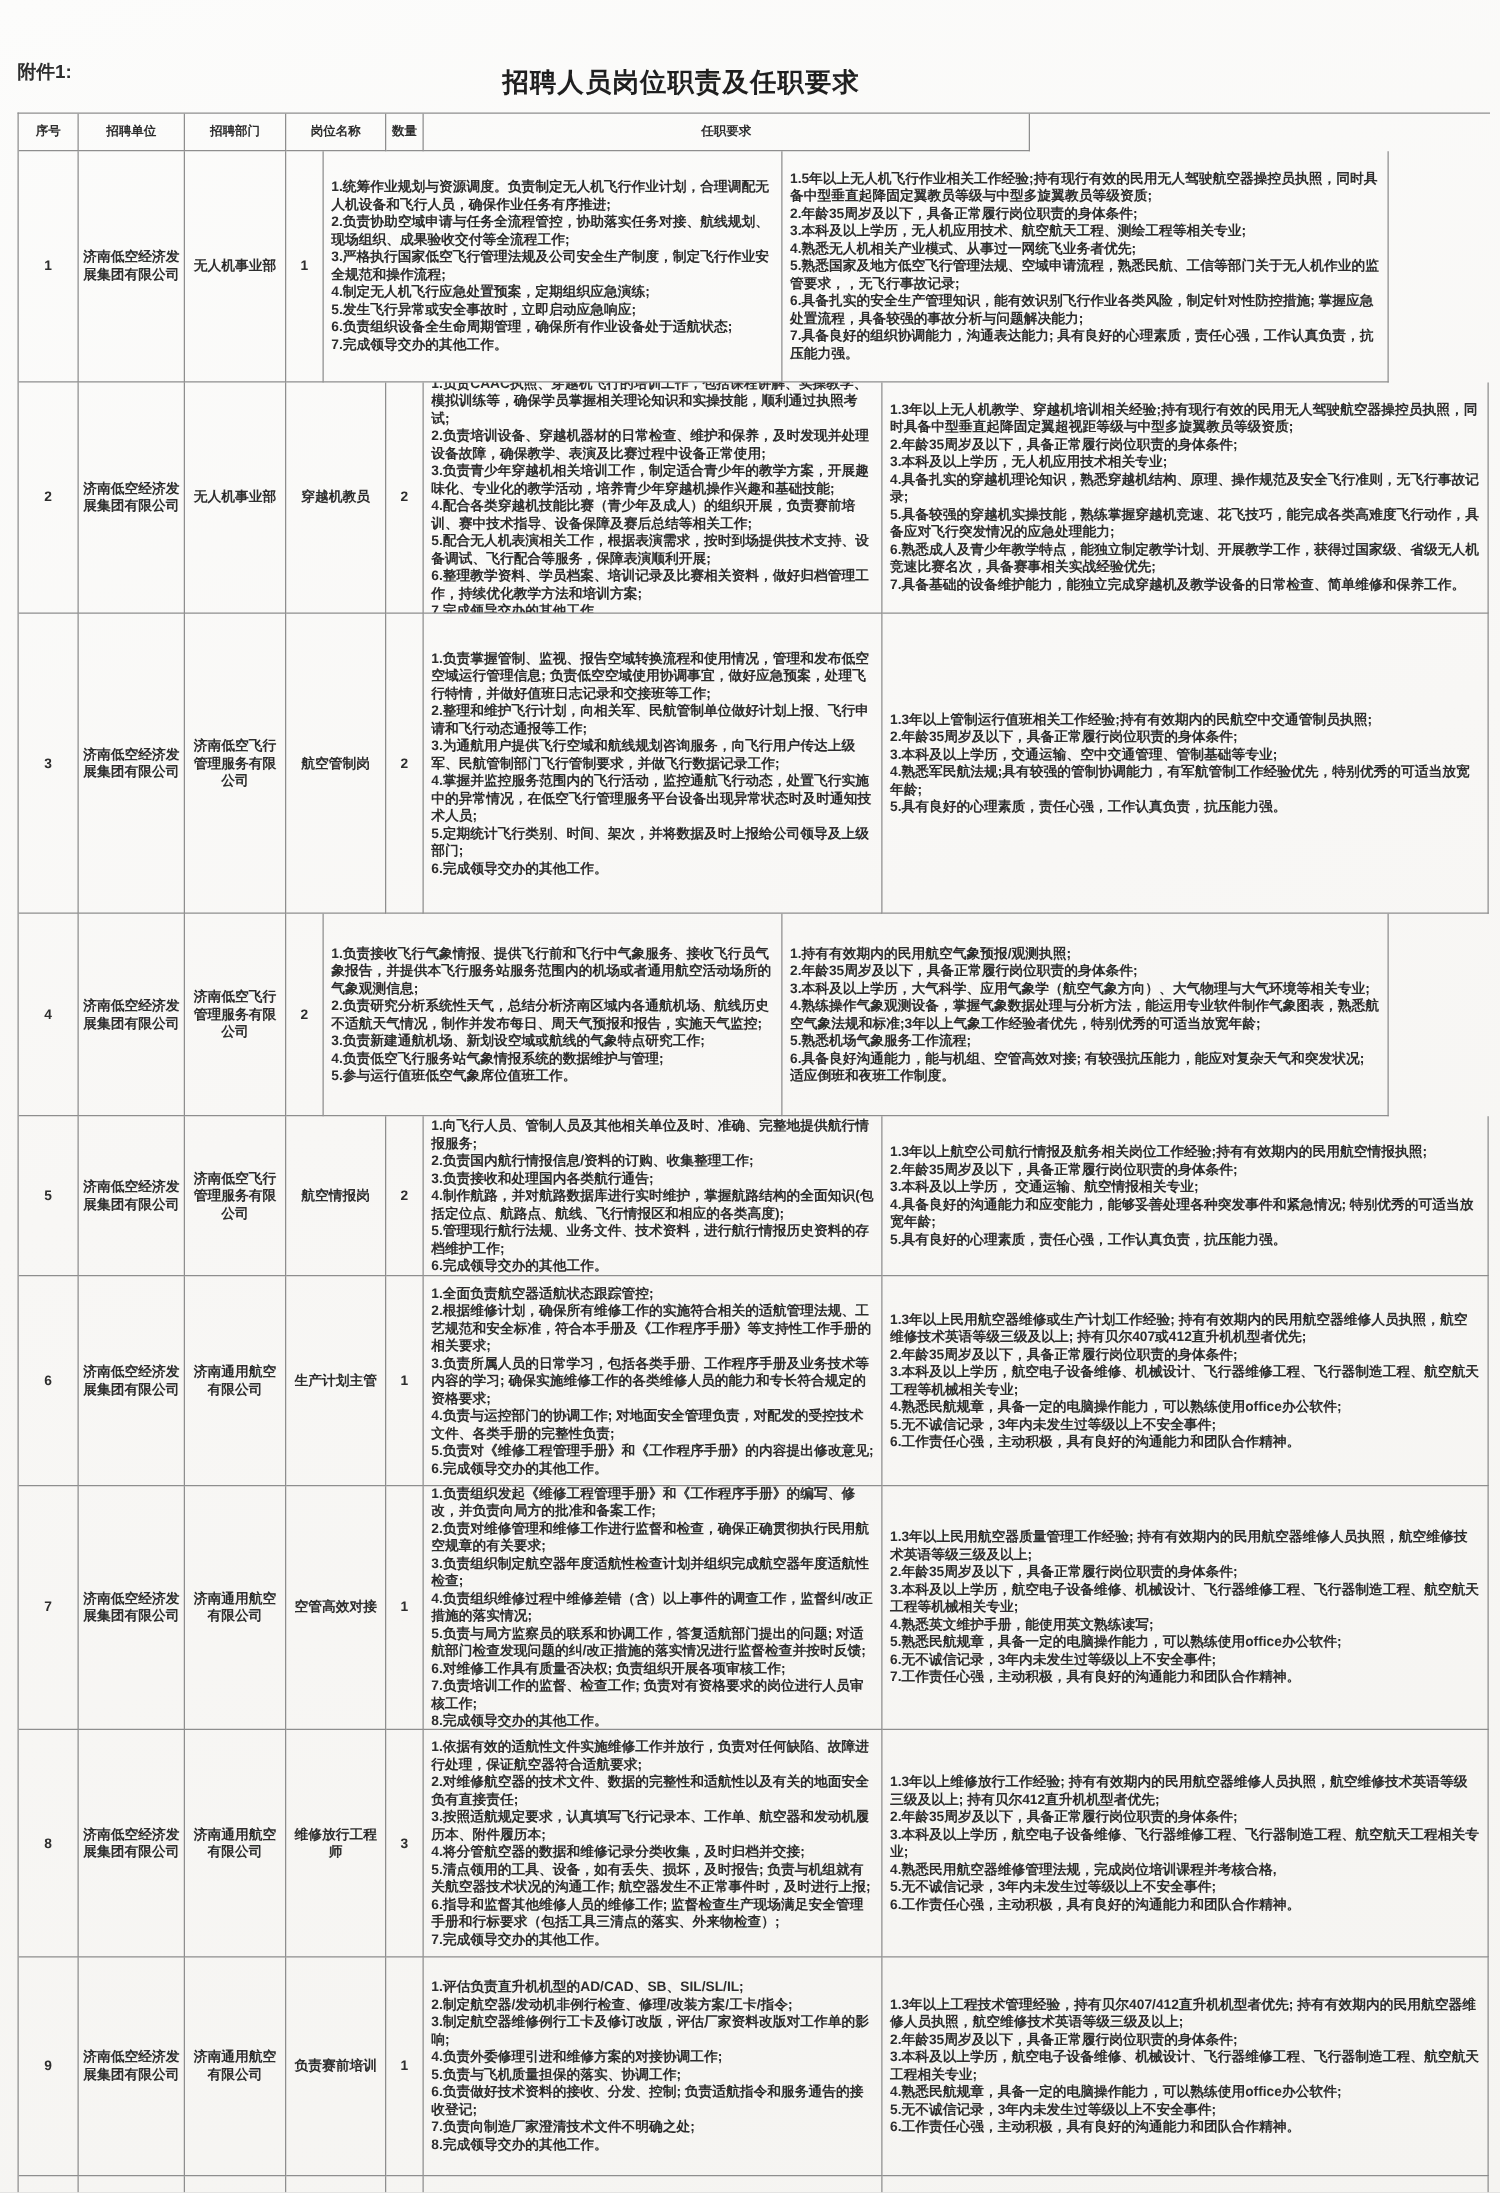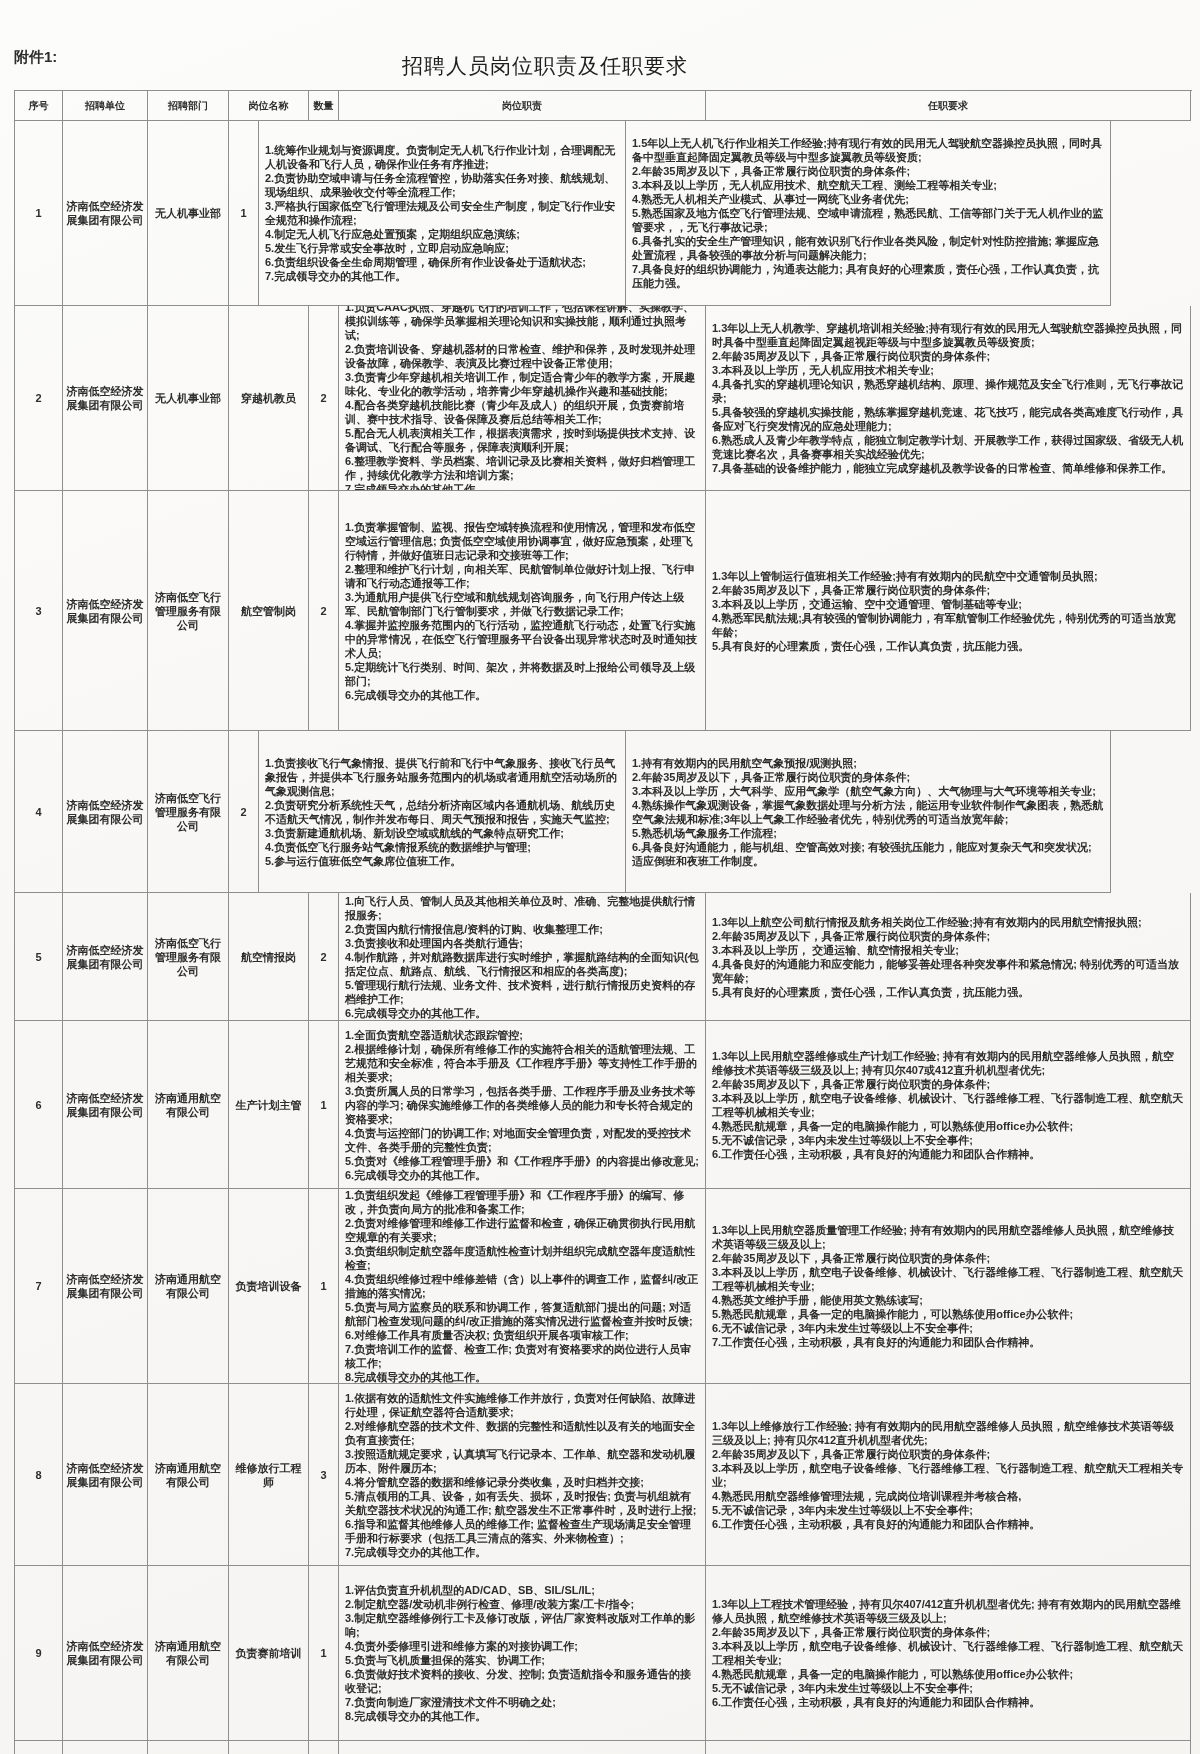--- a/index.html
+++ b/index.html
@@ -2,21 +2,21 @@
 <html><head>
 <meta charset="utf-8">
 <style>
   html,body { margin:0; padding:0; background:#dddddd; }
   .page {
     position:relative; width:1200px; height:1754px; overflow:hidden;
     background:linear-gradient(160deg,#fcfcfb 0%,#f8f7f5 45%,#f5f4f1 100%);
     font-family:"Liberation Sans","DejaVu Sans",sans-serif; color:#2d2d2d;
   }
   .attachment { position:absolute; left:14px; top:20px; font-size:15px; font-weight:bold;margin-top:28px; }
-  .title { position:absolute; left:0; top:52px; width:1090px; text-align:center; font-size:21px; font-weight:normal; letter-spacing:1px; color:#1f1f1f; }
+  .title { position:absolute; left:0; top:52px; width:1090px; text-align:center; font-size:21px; font-weight:bold; letter-spacing:1px; color:#1f1f1f; }
   .tbl { position:absolute; left:14px; top:90px; width:1177px; border-top:1px solid #8e8e8e; border-left:1px solid #8e8e8e; }
   .row { display:flex; }
   .cell {
     border-right:1px solid #8e8e8e; border-bottom:1px solid #8e8e8e; box-sizing:border-box;
     overflow:hidden; display:flex; align-items:center; justify-content:center;
     text-align:center; font-size:11px; font-weight:600; line-height:14px; padding:1px 2px;
   }
   .c0{width:48px}.c1{width:85px}.c2{width:81px}.c3{width:80px}.c4{width:30px}.c5{width:367px}.c6{width:485px}
   .cell.text { justify-content:flex-start; text-align:left; padding:3px 6px; white-space:pre-line; }
   .hdr .cell { font-size:10px; font-weight:bold; }
@@ -34,21 +34,20 @@
   <div class="title">招聘人员岗位职责及任职要求</div>
 
   <div class="tbl">
 
     <div class="row hdr">
       <div class="cell c0">序号</div>
       <div class="cell c1">招聘单位</div>
       <div class="cell c2">招聘部门</div>
       <div class="cell c3">岗位名称</div>
       <div class="cell c4">数量</div>
-      <div class="cell c5">岗位职责</div>
       <div class="cell c6">任职要求</div>
     </div>
 
     <div class="row r1">
       <div class="cell c0">1</div>
       <div class="cell c1">济南低空经济发展集团有限公司</div>
       <div class="cell c2">无人机事业部</div>
       <div class="cell c4">1</div>
       <div class="cell c5 text">1.统筹作业规划与资源调度。负责制定无人机飞行作业计划，合理调配无人机设备和飞行人员，确保作业任务有序推进;
 2.负责协助空域申请与任务全流程管控，协助落实任务对接、航线规划、现场组织、成果验收交付等全流程工作;
@@ -161,21 +160,21 @@
 3.本科及以上学历，航空电子设备维修、机械设计、飞行器维修工程、飞行器制造工程、航空航天工程等机械相关专业;
 4.熟悉民航规章，具备一定的电脑操作能力，可以熟练使用office办公软件;
 5.无不诚信记录，3年内未发生过等级以上不安全事件;
 6.工作责任心强，主动积极，具有良好的沟通能力和团队合作精神。</div>
     </div>
 
     <div class="row r7">
       <div class="cell c0">7</div>
       <div class="cell c1">济南低空经济发展集团有限公司</div>
       <div class="cell c2">济南通用航空有限公司</div>
-      <div class="cell c3">负责培训设备</div>
+      <div class="cell c3">空管高效对接</div>
       <div class="cell c4">1</div>
       <div class="cell c5 text">1.负责组织发起《维修工程管理手册》和《工作程序手册》的编写、修改，并负责向局方的批准和备案工作;
 2.负责对维修管理和维修工作进行监督和检查，确保正确贯彻执行民用航空规章的有关要求;
 3.负责组织制定航空器年度适航性检查计划并组织完成航空器年度适航性检查;
 4.负责组织维修过程中维修差错（含）以上事件的调查工作，监督纠/改正措施的落实情况;
 5.负责与局方监察员的联系和协调工作，答复适航部门提出的问题; 对适航部门检查发现问题的纠/改正措施的落实情况进行监督检查并按时反馈;
 6.对维修工作具有质量否决权; 负责组织开展各项审核工作;
 7.负责培训工作的监督、检查工作; 负责对有资格要求的岗位进行人员审核工作;
 8.完成领导交办的其他工作。</div>
       <div class="cell c6 text">1.3年以上民用航空器质量管理工作经验; 持有有效期内的民用航空器维修人员执照，航空维修技术英语等级三级及以上;

